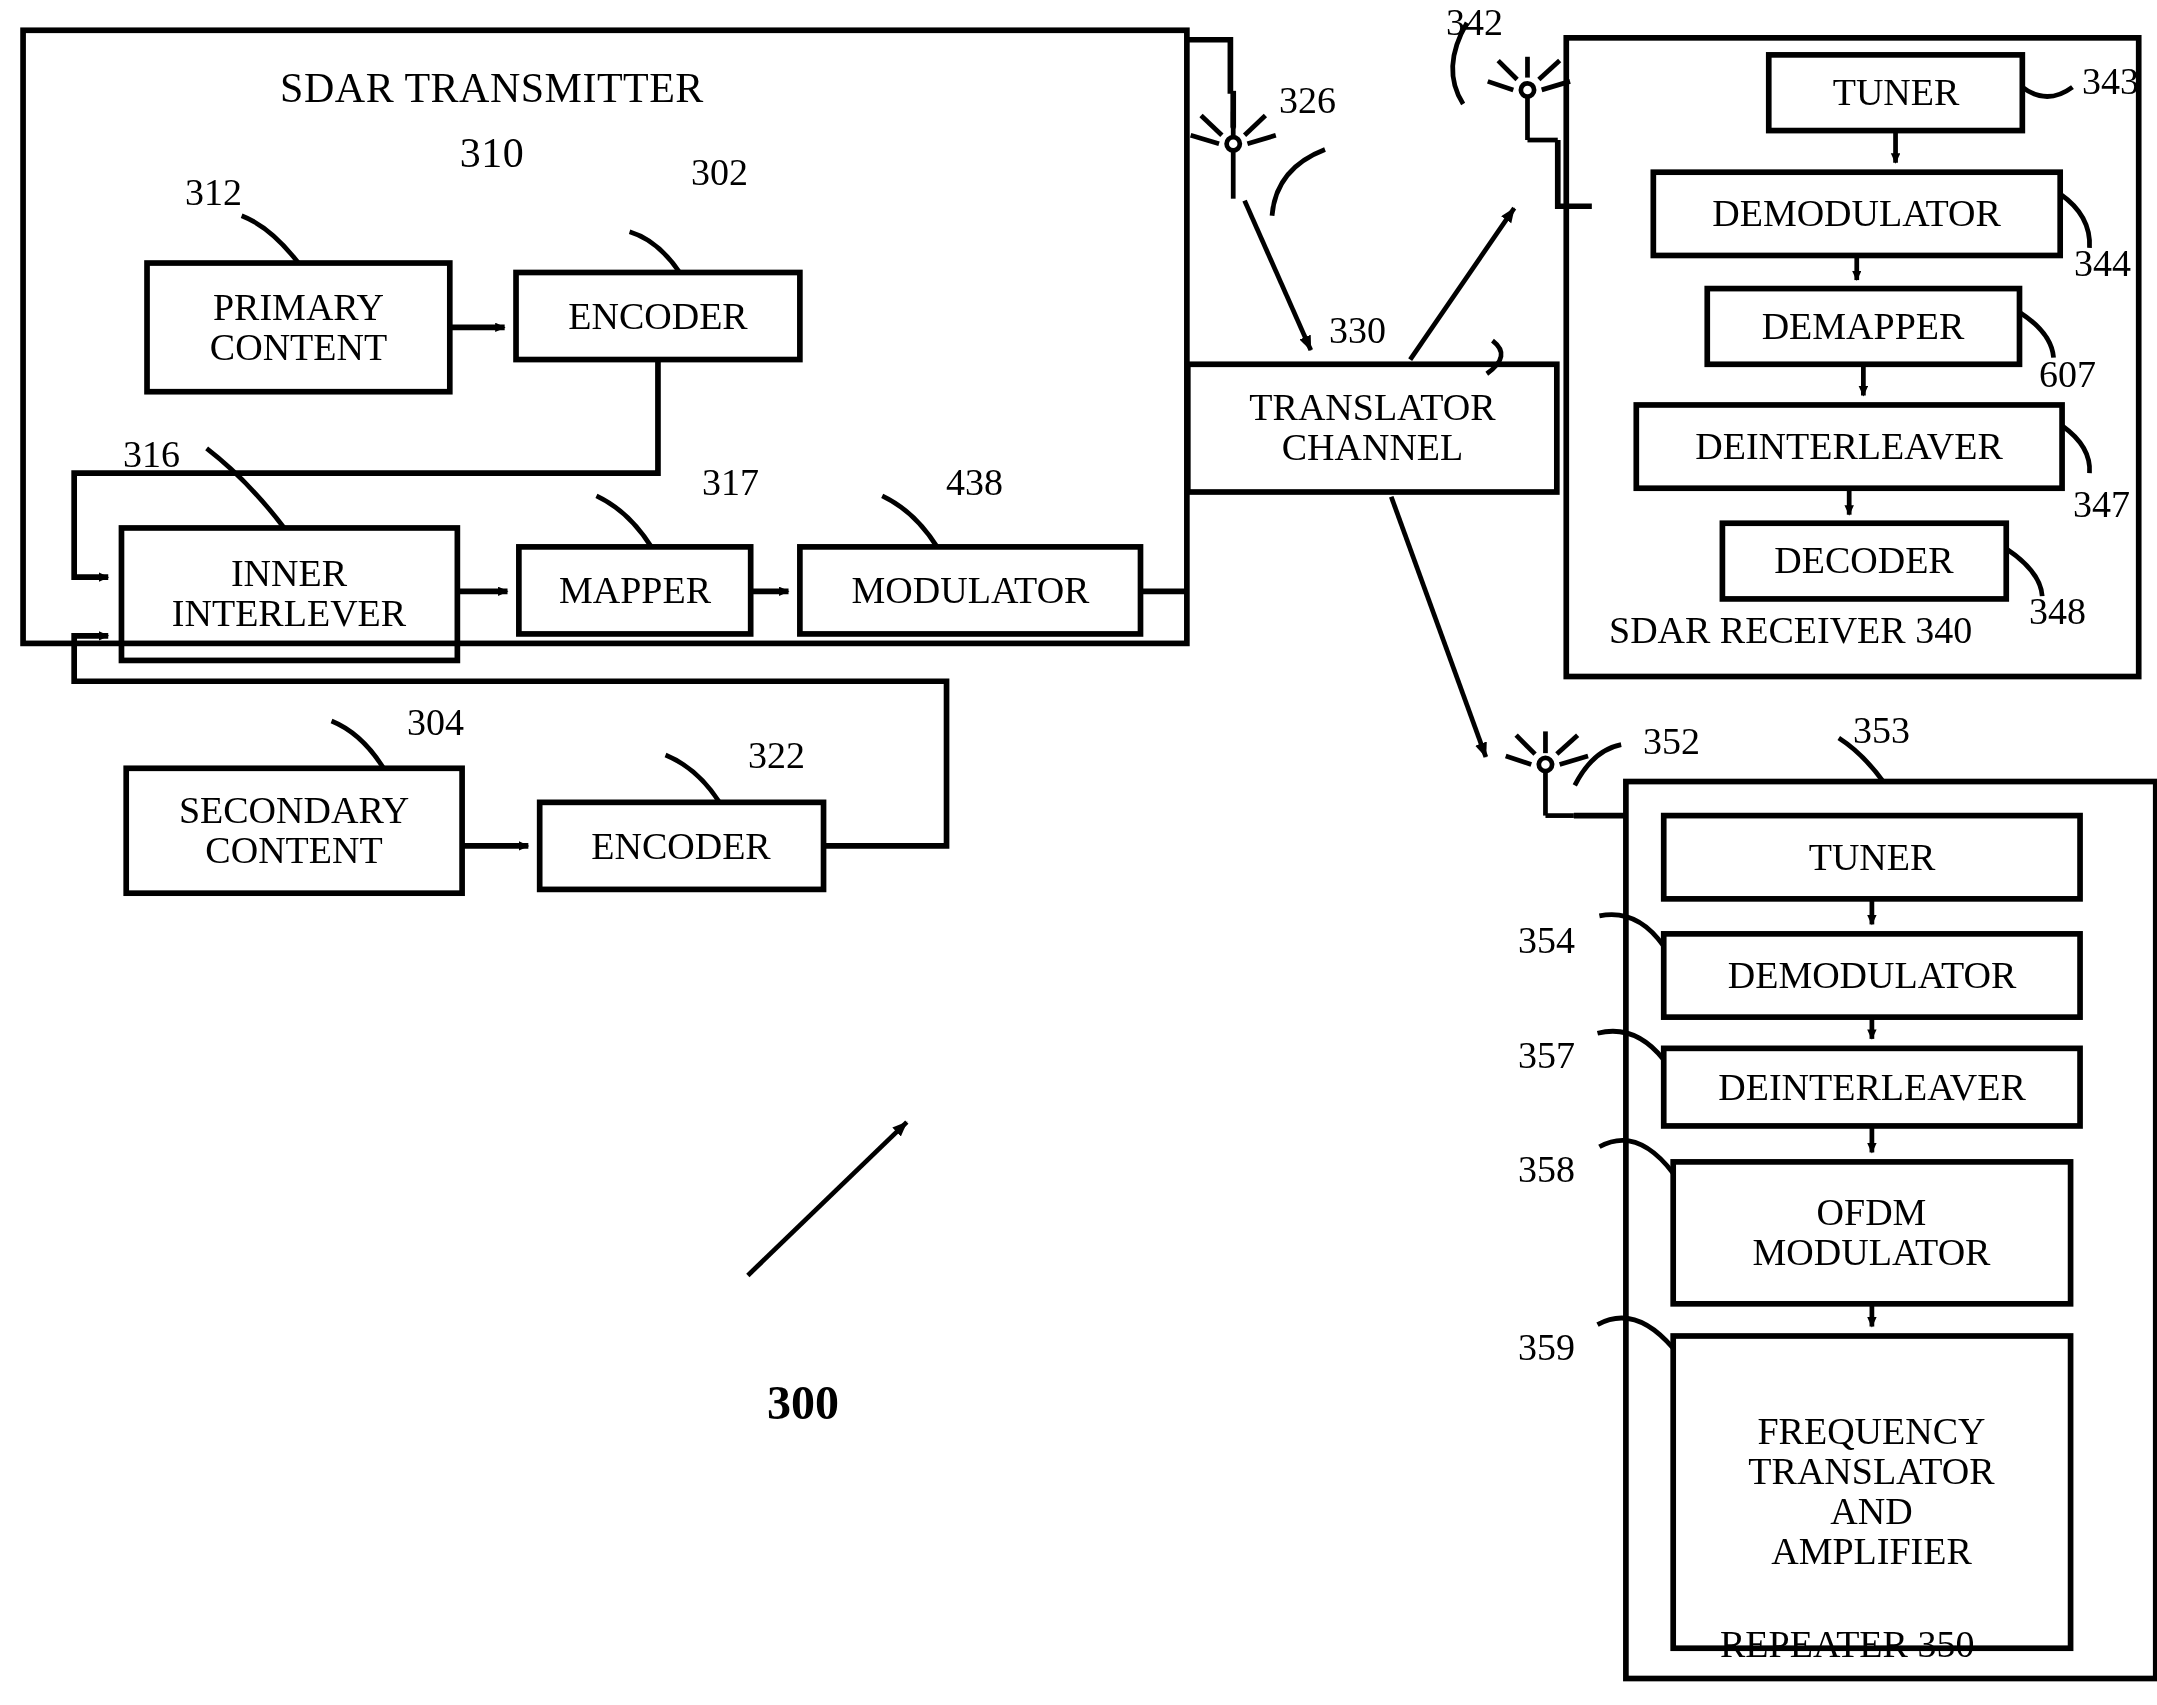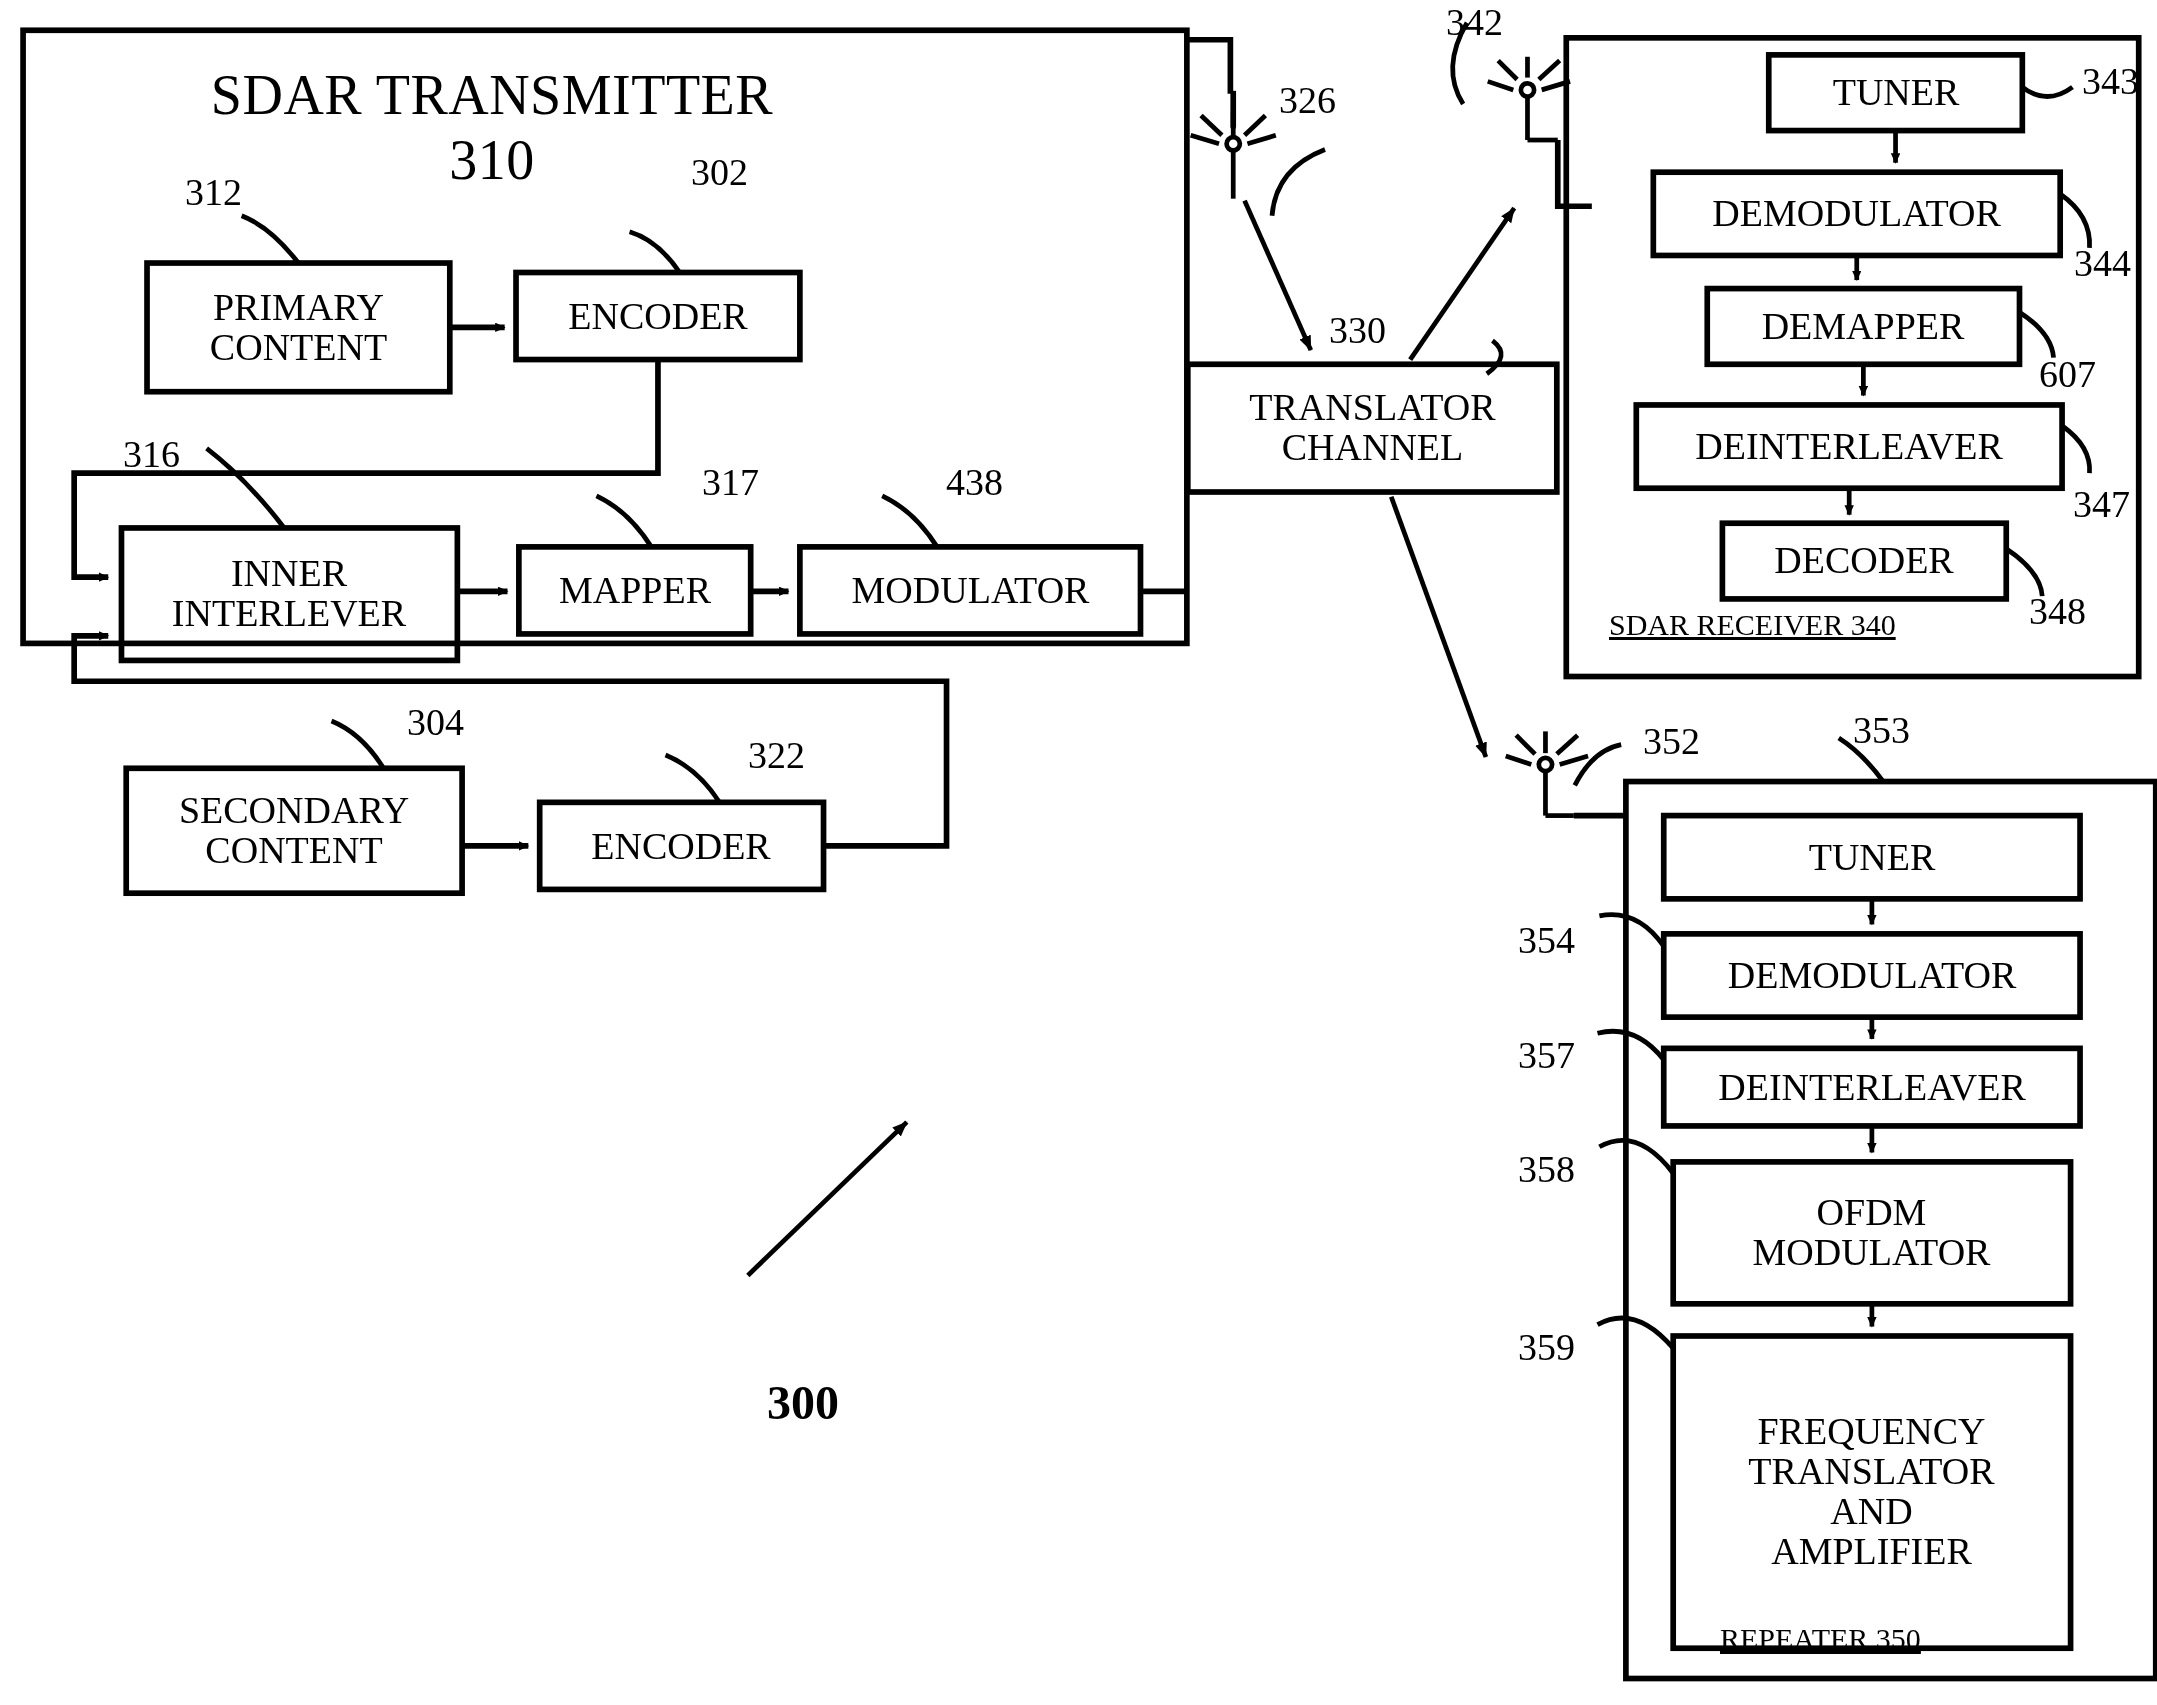--- a/index.html
+++ b/index.html
@@ -3,23 +3,23 @@
 <meta charset="utf-8">
 <style>
   html,body{margin:0;padding:0;background:#ffffff;}
   body{width:2158px;height:1705px;font-family:"Liberation Serif",serif;color:#000;}
   #stage{position:relative;width:2158px;height:1705px;overflow:hidden;background:#fff;}
   svg#art{position:absolute;left:0;top:0;width:2158px;height:1705px;}
   .lbl{position:absolute;white-space:pre;text-align:center;line-height:1.05;}
   .boxtext{position:absolute;display:flex;align-items:center;justify-content:center;
            text-align:center;white-space:pre-line;line-height:1.05;}
   .ref{position:absolute;white-space:pre;font-size:38px;}
-  .title{font-size:56px;letter-spacing:0.5px;}
+  .title{font-size:42px;letter-spacing:0.5px;}
   .bt{font-size:38px;}
-  .grouplbl{position:absolute;font-size:30px;white-space:pre;text-decoration:underline;}
+  .grouplbl{position:absolute;font-size:38px;white-space:pre;}
 </style>
 </head>
 <body>
 
 <div id="stage">
 
 <svg id="art" viewBox="0 0 2280 1802">
   <defs>
     <marker id="ah" markerWidth="12" markerHeight="12" refX="10" refY="5" orient="auto" markerUnits="userSpaceOnUse">
       <path d="M0,0 L11,5 L0,10 z" fill="#000"></path>

